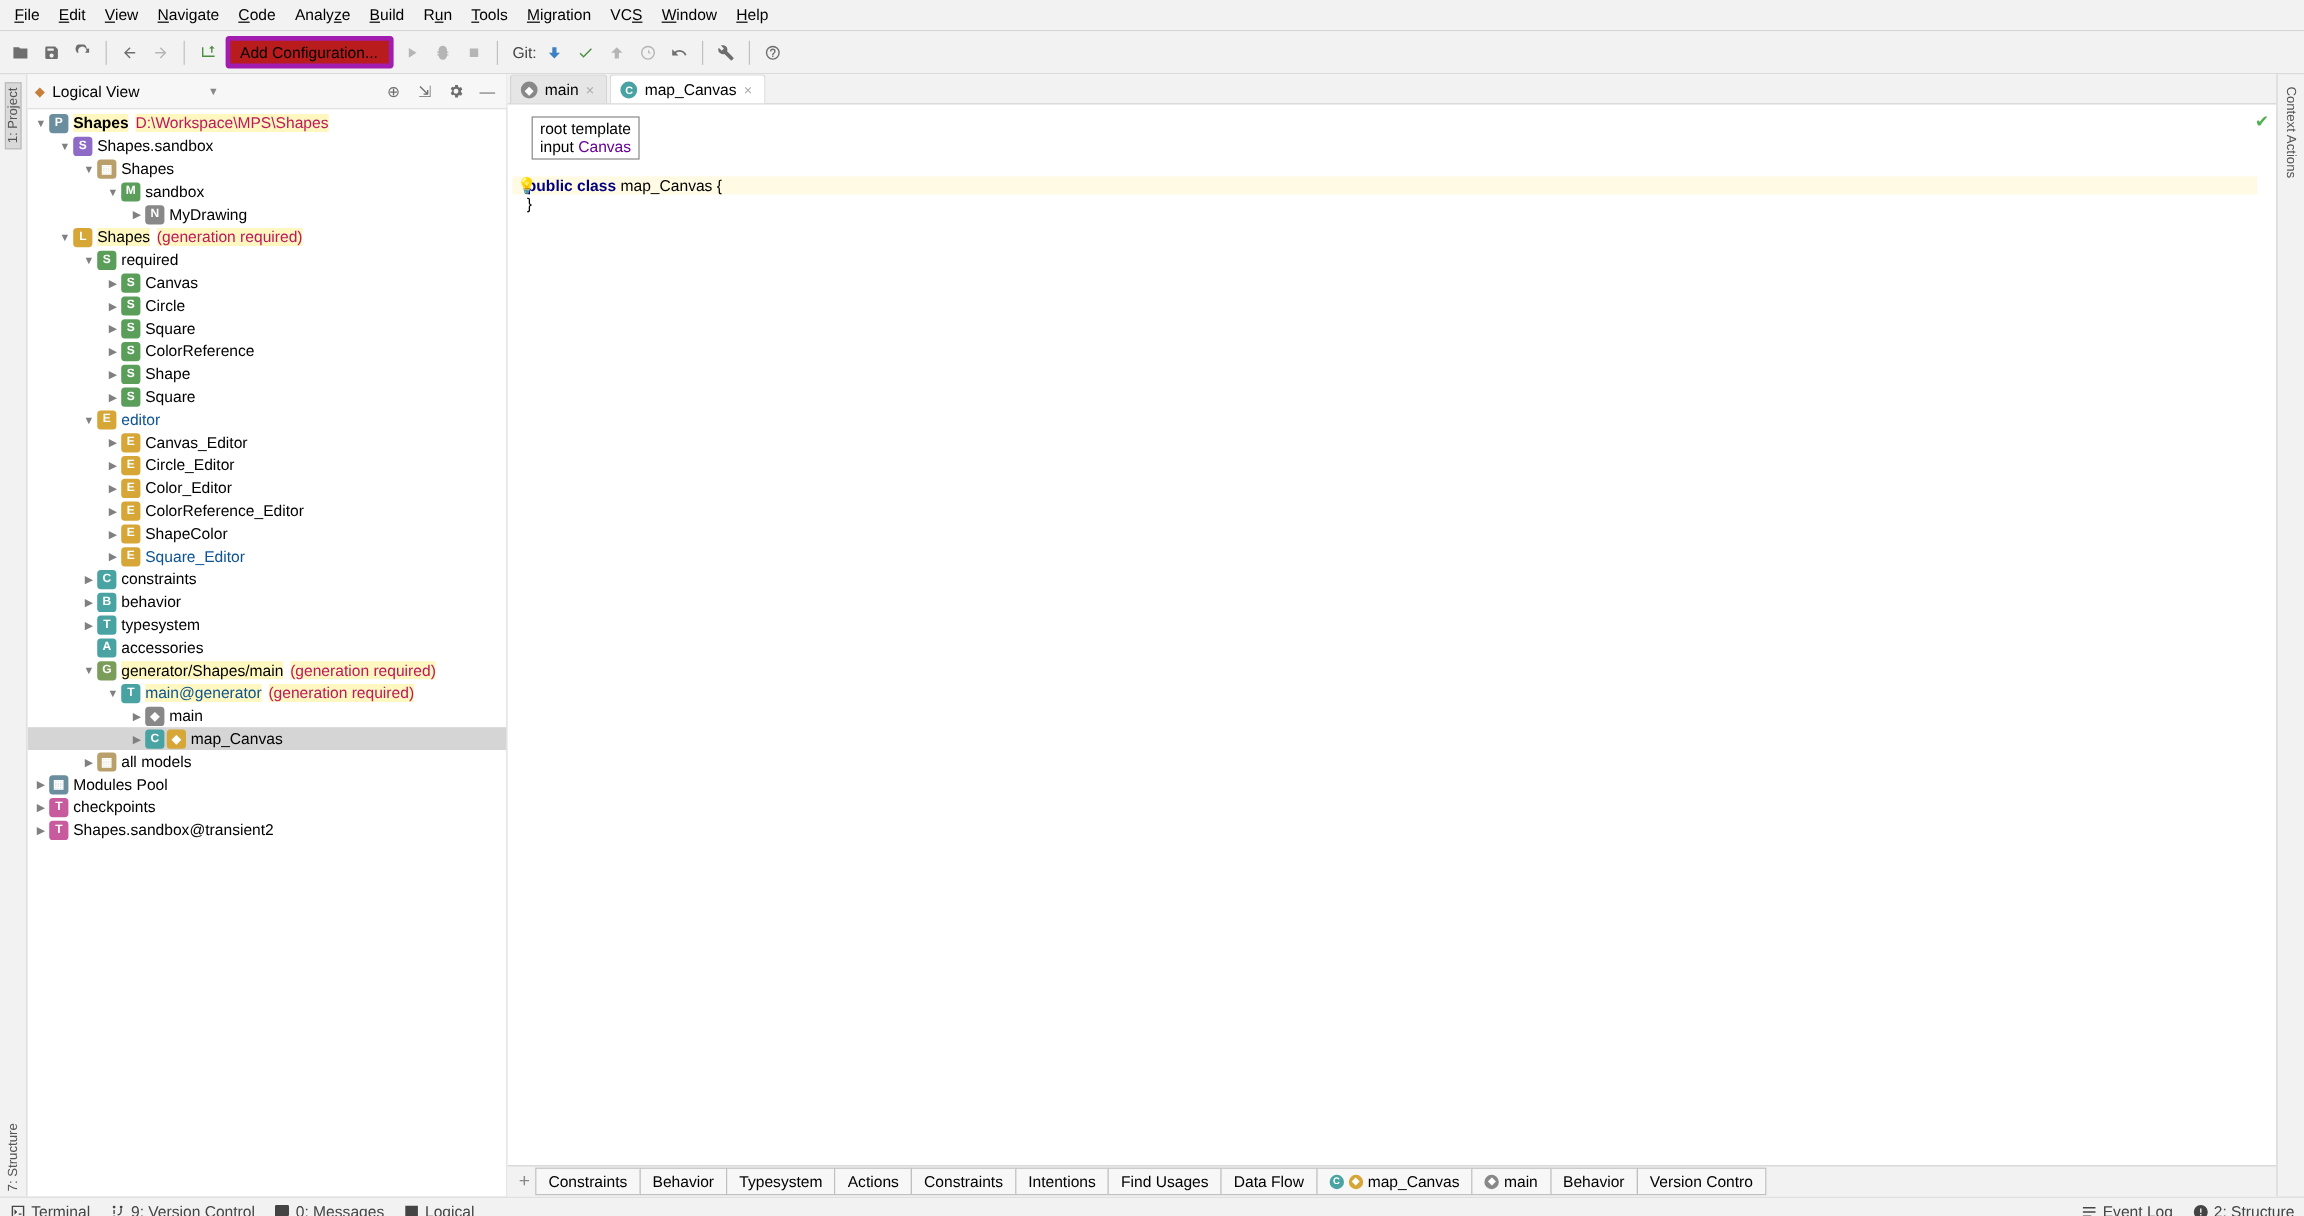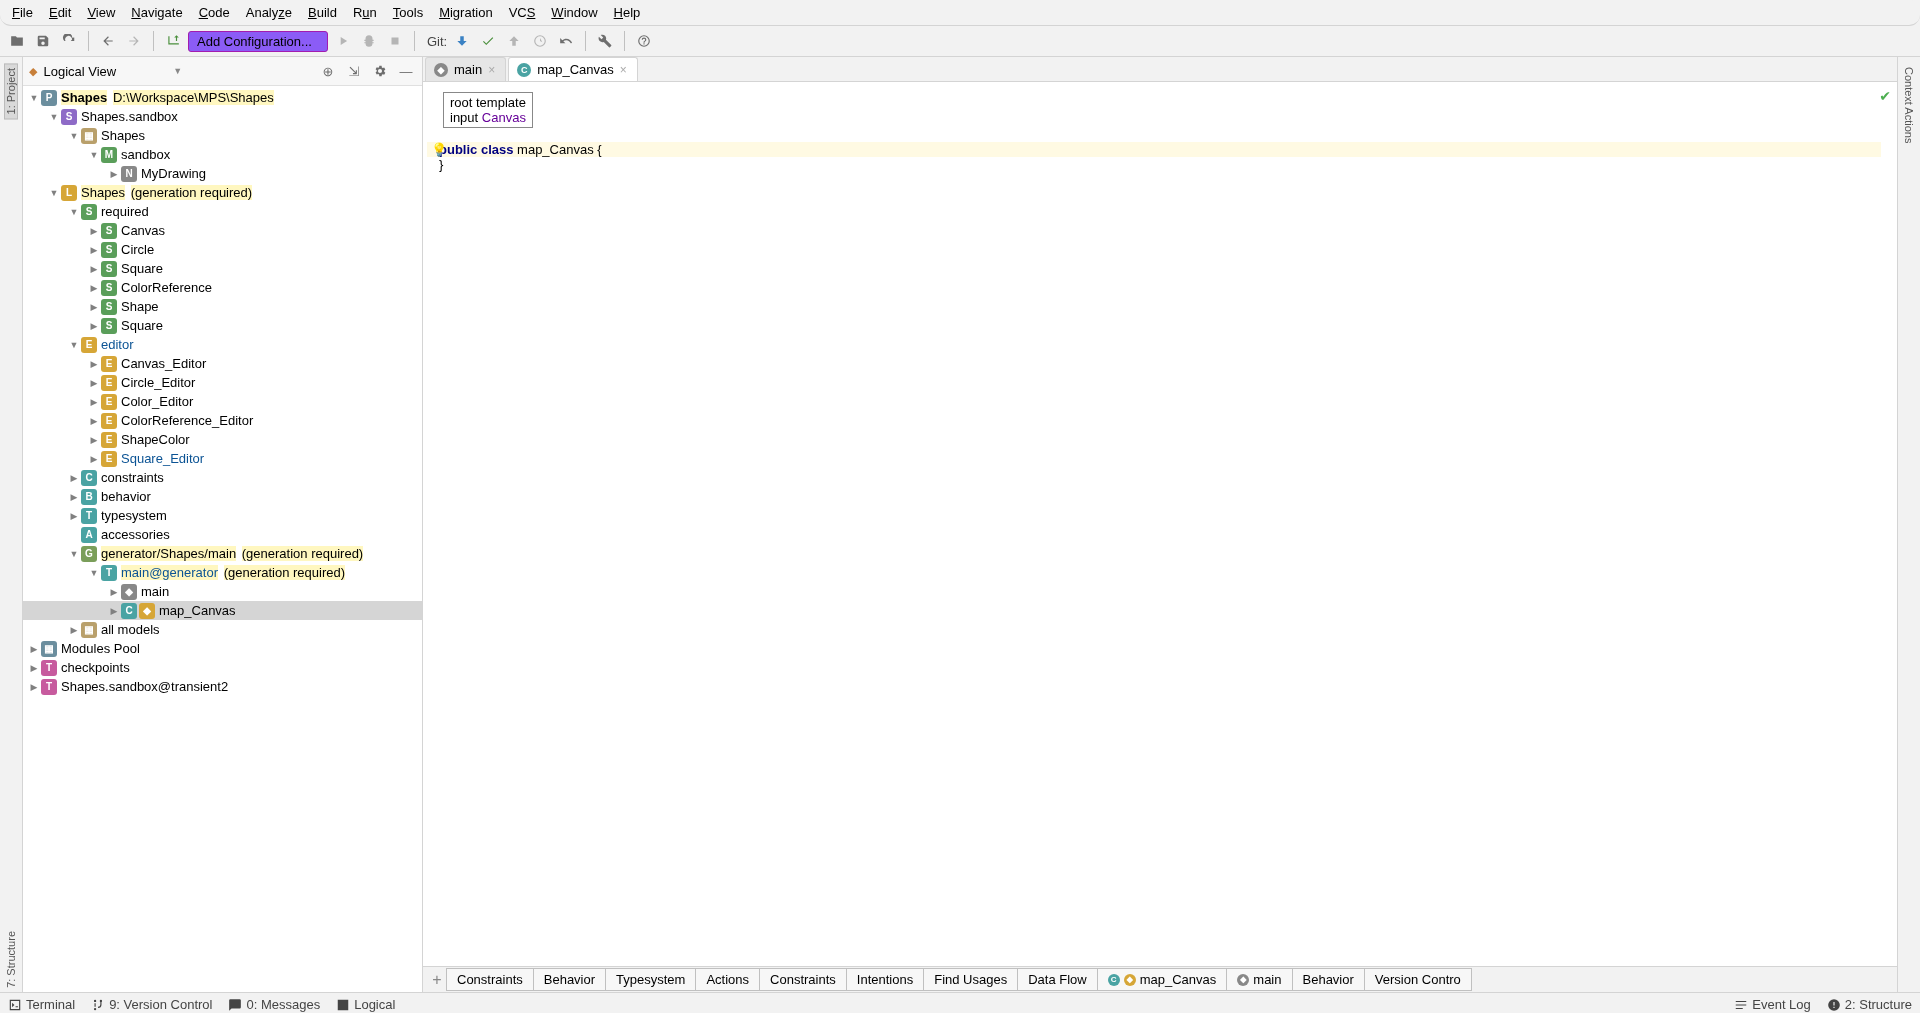--- a/index.html
+++ b/index.html
@@ -1,27 +1,27 @@
 <!DOCTYPE html>
 <html><head>
 <meta charset="utf-8">
 <style>
 * { margin: 0; padding: 0; box-sizing: border-box; font-family: "Segoe UI", Arial, sans-serif; font-size: 13px; }
 body { background: #f2f2f2; color: #000; overflow: hidden; }
 
-.menubar { display: flex; background: #f2f2f2; padding: 2px 4px; border-bottom: 1px solid #d4d4d4; border-radius: 11px; }
+.menubar { display: flex; background: #f2f2f2; padding: 2px 4px; border-bottom: 1px solid #d4d4d4; }
 .menubar .item { padding: 3px 8px; cursor: default; }
 .menubar .item u { text-decoration: underline; }
 
 .toolbar { display: flex; align-items: center; background: #f2f2f2; padding: 4px 6px; border-bottom: 1px solid #d4d4d4; gap: 4px; }
 .toolbar .sep { width: 1px; height: 20px; background: #c0c0c0; margin: 0 4px; }
 .toolbar .btn { width: 22px; height: 22px; display: flex; align-items: center; justify-content: center; color: #6e6e6e; border-radius: 3px; }
 .toolbar .btn.disabled { color: #b5b5b5; }
 .toolbar .txt { font-size: 13px; color: #444; margin-left: 4px; }
-.toolbar .combo { border: 1px solid #a21caf; background: #8b5cf6; padding: 2px 8px; border-radius: 3px; min-width: 140px; }
+.toolbar .combo { border: 4px solid #a21caf; background: #b91c1c; padding: 2px 8px; border-radius: 3px; min-width: 140px; }
 
 .main { display: flex; height: calc(100vh - 78px); }
 
 .left-rail { width: 23px; background: #f2f2f2; border-right: 1px solid #d4d4d4; display: flex; flex-direction: column; align-items: center; gap: 12px; padding-top: 6px; }
 .rail-label { writing-mode: vertical-rl; transform: rotate(180deg); font-size: 11px; color: #555; cursor: default; padding: 4px 0; }
 .rail-label.right { writing-mode: vertical-rl; transform: none; }
 
 .sidebar { width: 400px; background: #fff; border-right: 1px solid #d4d4d4; display: flex; flex-direction: column; }
 .sidebar-header { display: flex; align-items: center; padding: 4px 6px; border-bottom: 1px solid #e0e0e0; background: #f7f7f7; gap: 6px; }
 .sidebar-header .title { flex: 1; font-size: 13px; }
@@ -29,21 +29,21 @@
 
 .tree { flex: 1; overflow: auto; padding: 2px 0; font-size: 13px; }
 .tree-row { display: flex; align-items: center; height: 19px; white-space: nowrap; }
 .tree-row.selected { background: #d5d5d5; }
 .tree-row .arrow { width: 14px; color: #808080; font-size: 9px; text-align: center; }
 .tree-row .arrow.empty { visibility: hidden; }
 .tree-row .ic { width: 16px; height: 16px; display: inline-flex; align-items: center; justify-content: center; font-size: 10px; font-weight: bold; color: #fff; border-radius: 3px; margin-right: 4px; }
 .tree-row .label { }
 .tree-row .label.bold { font-weight: bold; }
 .tree-row .label.blue { color: #0b5394; }
-.tree-row .hint { color: #000000; margin-left: 2px; }
+.tree-row .hint { color: #be185d; margin-left: 2px; }
 .hl { background: #fff7c0; }
 
 .editor-area { flex: 1; display: flex; flex-direction: column; background: #fff; }
 .tabs { display: flex; background: #f2f2f2; border-bottom: 1px solid #d4d4d4; padding-left: 2px; }
 .tab { display: flex; align-items: center; gap: 6px; padding: 4px 10px 4px 8px; background: #e6e6e6; border: 1px solid #d4d4d4; border-bottom: none; margin-right: 2px; border-radius: 3px 3px 0 0; }
 .tab.active { background: #fff; }
 .tab .close { color: #aaa; font-size: 12px; }
 .tab .ic { width: 14px; height: 14px; border-radius: 7px; display: inline-flex; align-items: center; justify-content: center; font-size: 9px; font-weight: bold; color: #fff; }
 
 .code { flex: 1; position: relative; font-family: "Consolas","Courier New",monospace; font-size: 14px; padding: 10px 16px; }

